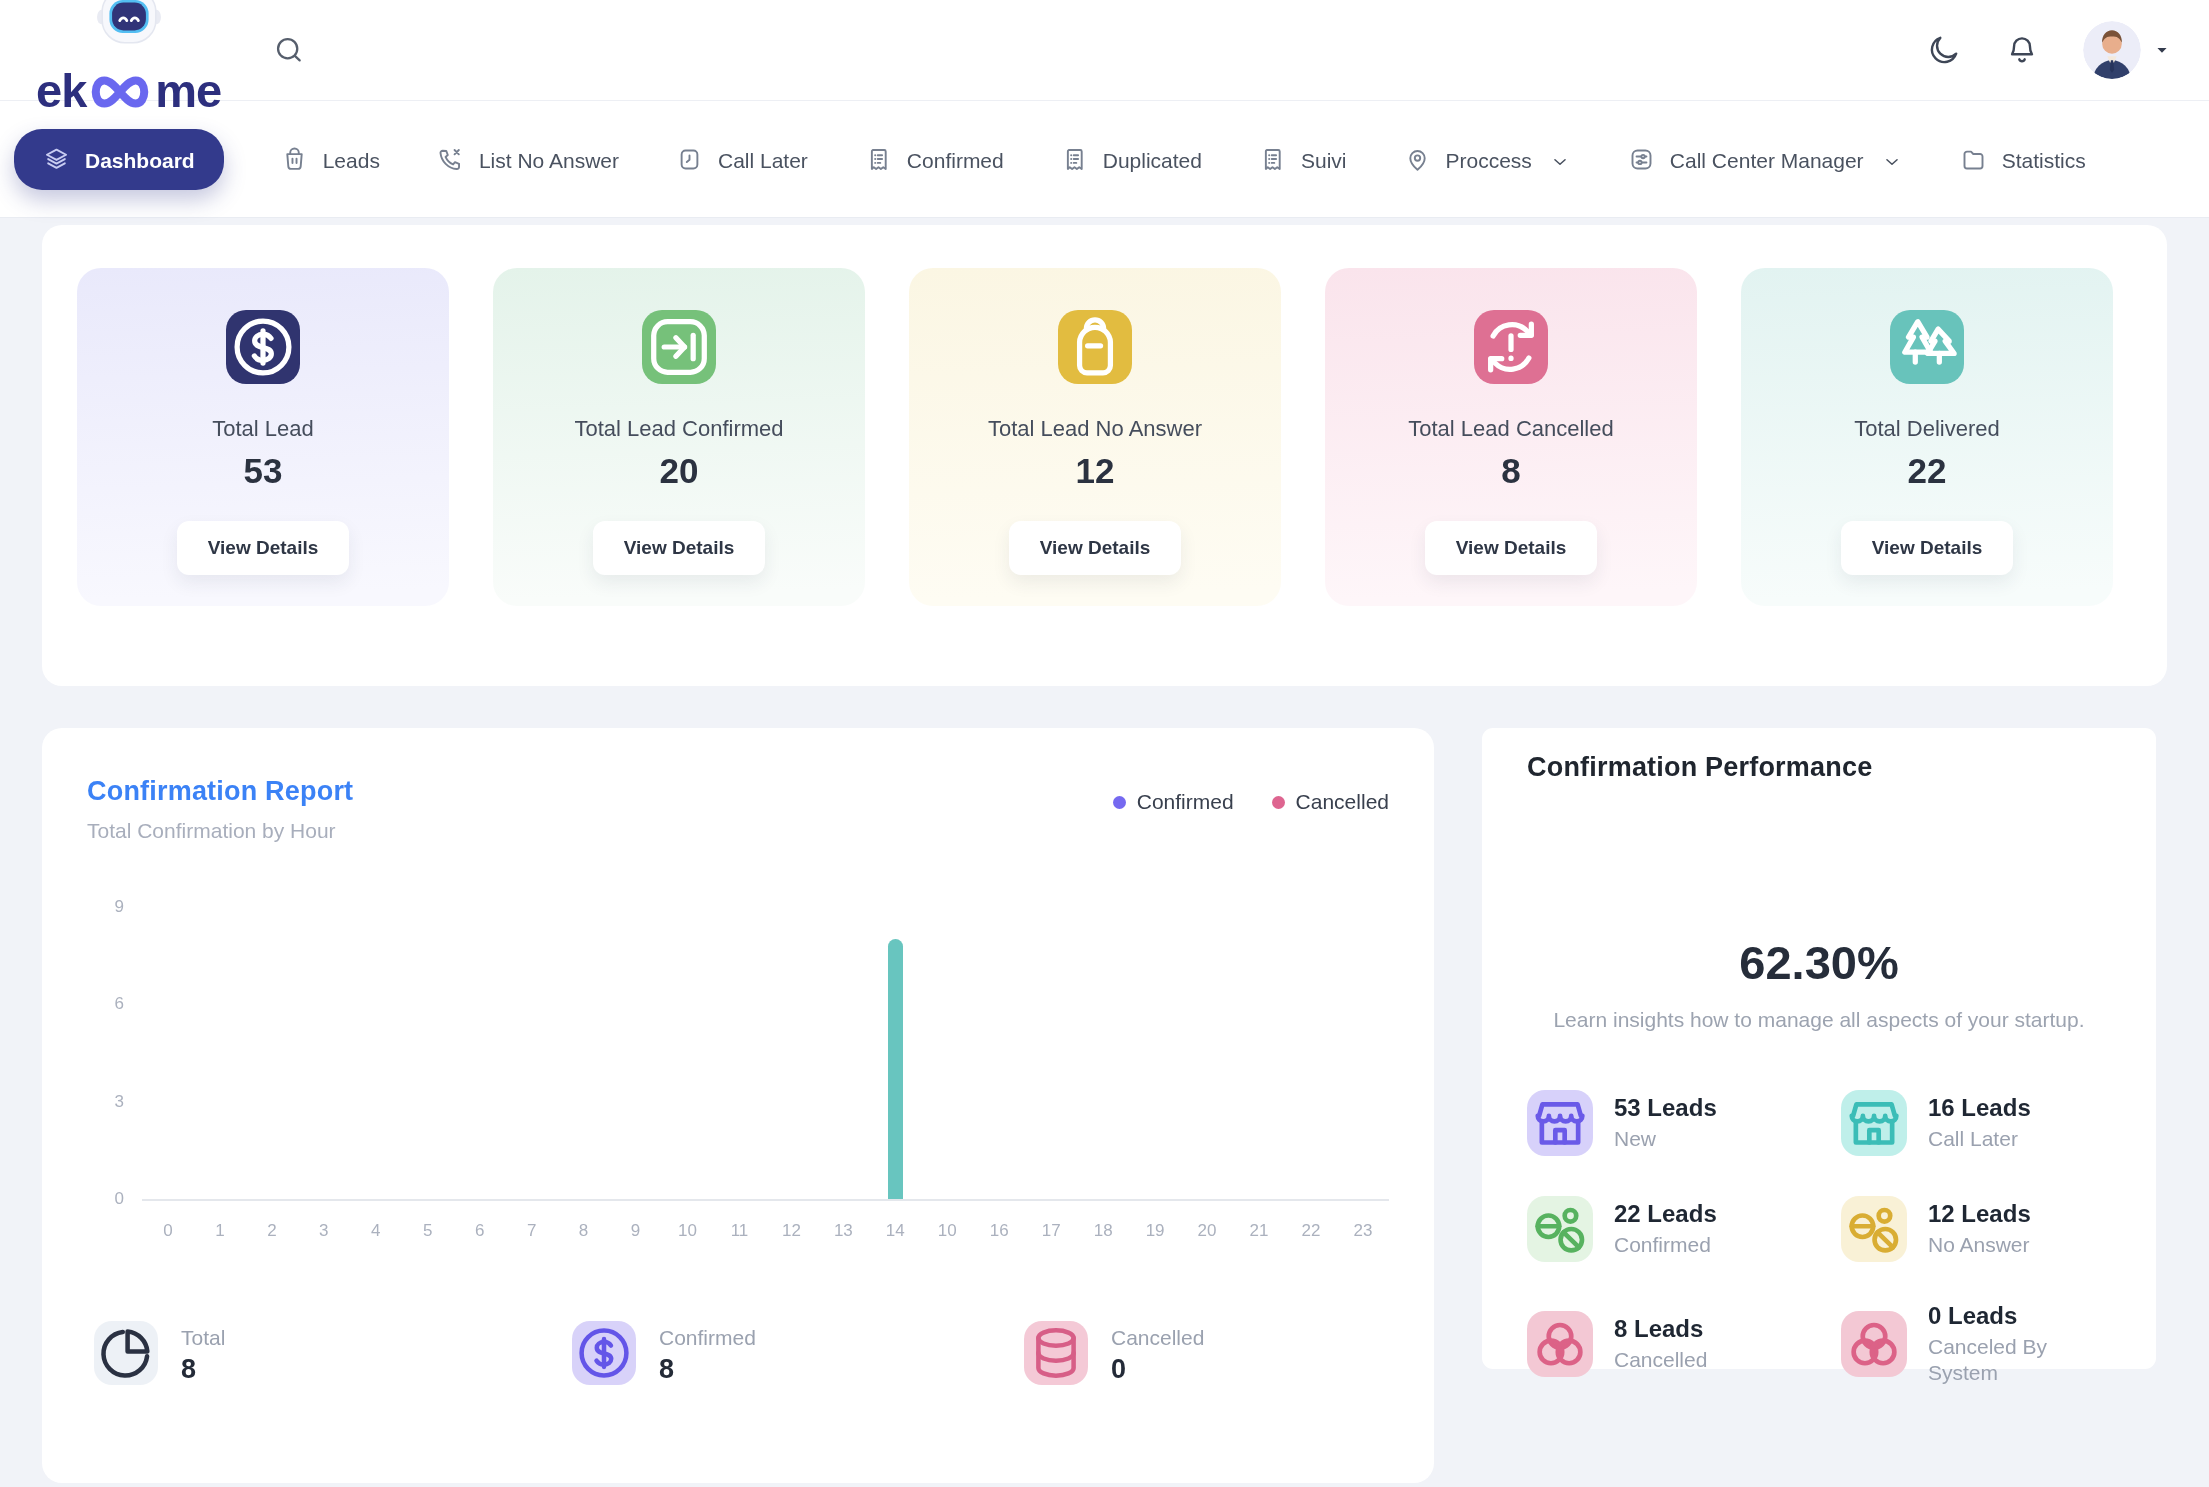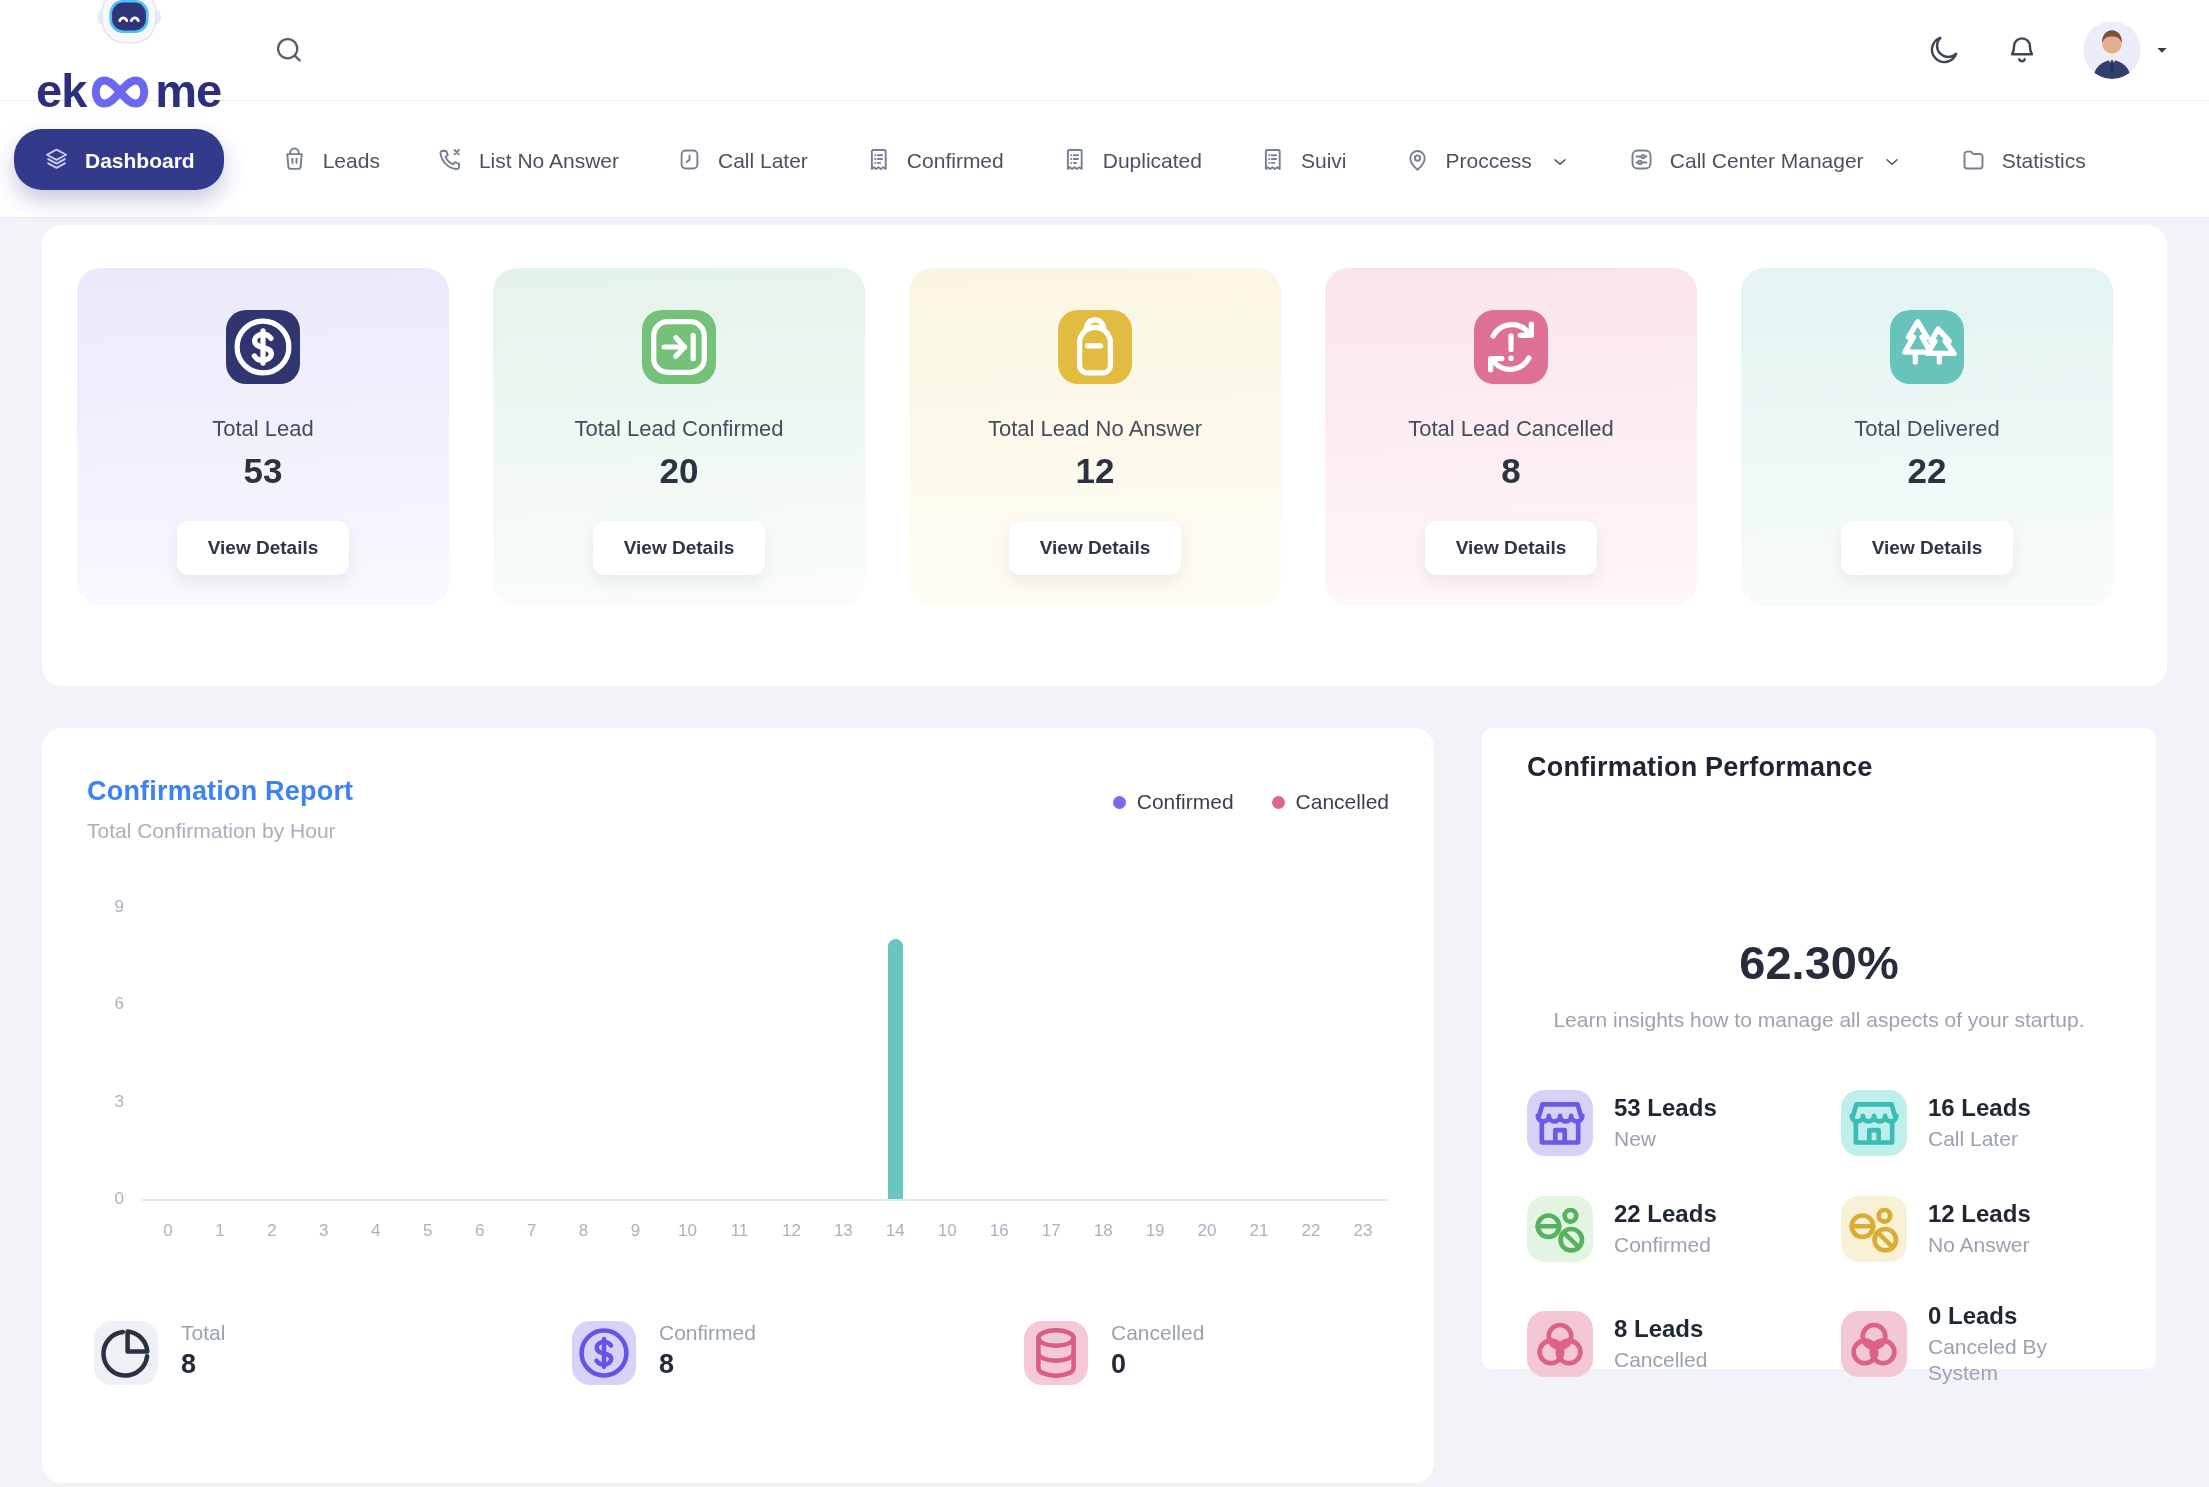--- a/index.html
+++ b/index.html
@@ -64,21 +64,21 @@
   .chart{display:flex;margin-top:64px;}
   .yaxis{width:55px;position:relative;height:292px;}
   .ytick{position:absolute;right:18px;transform:translateY(-50%);font-size:17px;color:#ABB1BE;}
   .plot{flex:1;height:292px;border-bottom:2px solid #E4E7EC;display:flex;align-items:flex-end;}
   .slot{flex:1;display:flex;justify-content:center;align-items:flex-end;height:100%;}
   .bar{width:15px;border-radius:8px 8px 0 0;background:var(--bar);}
   .xaxis{margin-left:55px;display:flex;margin-top:20px;}
   .xaxis span{flex:1;text-align:center;font-size:17px;color:#ABB1BE;}
 
   .rep-footer{margin-top:80px;display:grid;grid-template-columns:478px 452px 1fr;padding-left:7px;}
-  .fitem{display:flex;align-items:flex-start;gap:23px;}
+  .fitem{display:flex;align-items:flex-end;gap:23px;}
   .fbox{width:64px;height:64px;border-radius:18px;display:flex;align-items:center;justify-content:center;background:var(--bg);color:var(--fg);}
   .fbox svg{width:34px;height:34px;}
   .fitem .lbl{font-size:21px;color:#9AA1AF;}
   .fitem .val{font-size:27px;font-weight:700;color:#242B38;margin-top:4px;}
 
   .perf{width:674px;height:641px;padding:24px 45px 0;border-radius:11px;}
   .perf-title{font-size:27px;font-weight:700;color:#20262F;letter-spacing:.2px;}
   .perf-pct{margin-top:152px;text-align:center;font-size:47px;font-weight:700;color:#262D3A;}
   .perf-desc{margin-top:18px;text-align:center;font-size:21px;color:#9CA3B0;}
   .leads{margin-top:58px;display:grid;grid-template-columns:314px 1fr;row-gap:40px;}

